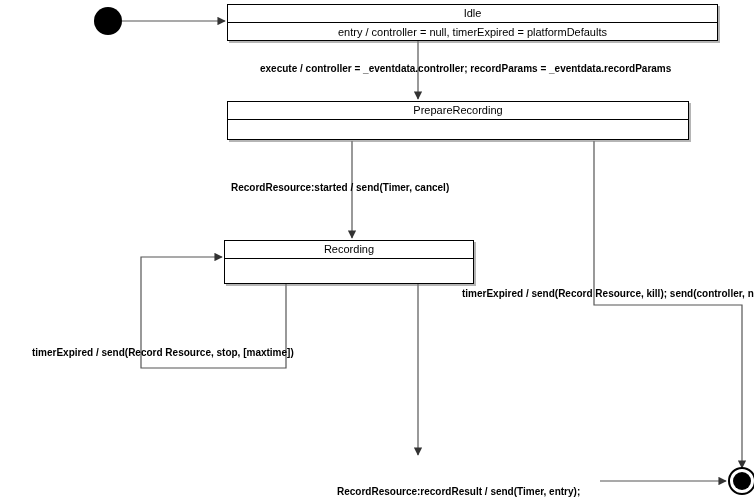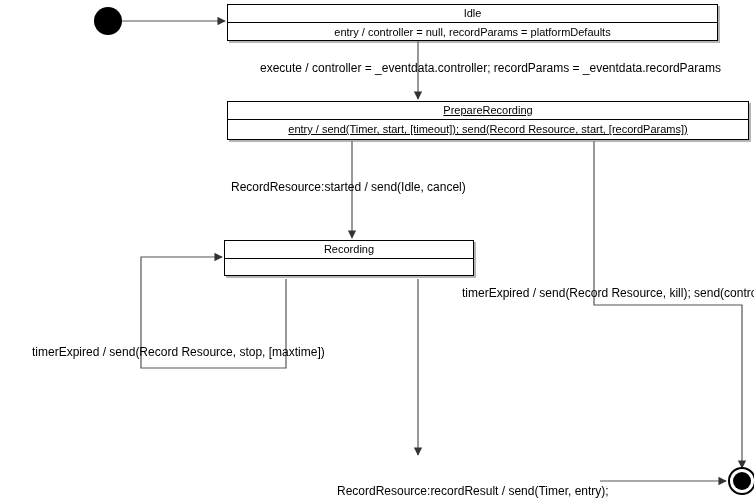--- a/index.html
+++ b/index.html
@@ -8,21 +8,21 @@
   #stage{position:relative;width:754px;height:500px;margin-left:34px;}
   svg#wires{position:absolute;left:0;top:0;width:754px;height:500px;}
 
   .state{position:absolute;box-sizing:border-box;border:1px solid #000;
          background:#fff;box-shadow:2px 2px 0 rgba(120,120,120,.55);}
   .state .title{height:17px;line-height:17px;text-align:center;font-size:11px;
                 border-bottom:1px solid #000;white-space:nowrap;overflow:hidden;}
   .state .body{height:18px;line-height:18px;text-align:center;font-size:11px;
                white-space:nowrap;overflow:hidden;}
 
-  .edge-label{position:absolute;font-size:12px;line-height:13px;white-space:nowrap;}
+  .edge-label{position:absolute;font-size:10px;line-height:13px;white-space:nowrap;font-weight:bold;}
   .edge-label.multi{white-space:pre;text-align:center;}
 
   .init-node{position:absolute;width:28px;height:28px;border-radius:50%;background:#000;}
   .final-node{position:absolute;width:28px;height:28px;border-radius:50%;
               border:2px solid #000;background:#fff;box-sizing:border-box;}
   .final-node i{display:block;position:absolute;left:3px;top:3px;width:18px;height:18px;
                 border-radius:50%;background:#000;}
 </style>
 </head>
 <body>
@@ -54,35 +54,34 @@
   </svg>
 
   <div class="init-node" style="left:60px;top:7px;"></div>
 
   <div class="final-node" style="left:694px;top:467px;">
       <i></i>
     </div>
 
   <div class="state" style="left:193px;top:4px;width:491px;height:37px;">
     <div class="title">Idle</div>
-    <div class="body">entry / controller = null, recordParams = platformDefaults</div>
+    <div class="body">entry / controller = null, timerExpired = platformDefaults</div>
   </div>
 
-  <div class="state" style="left:193px;top:101px;width:522px;height:39px;text-decoration:underline;">
+  <div class="state" style="left:193px;top:101px;width:462px;height:39px;">
     <div class="title">PrepareRecording</div>
-    <div class="body">entry / send(Timer, start, [timeout]); send(Record Resource, start, [recordParams])</div>
   </div>
 
-  <div class="state" style="left:190px;top:240px;width:250px;height:36px;">
+  <div class="state" style="left:190px;top:240px;width:250px;height:44px;">
     <div class="title">Recording</div>
   </div>
 
   <div class="edge-label" style="left:226px;top:62px;">execute / controller = _eventdata.controller; recordParams = _eventdata.recordParams</div>
 
-  <div class="edge-label" style="left:197px;top:181px;">RecordResource:started / send(Idle, cancel)</div>
+  <div class="edge-label" style="left:197px;top:181px;">RecordResource:started / send(Timer, cancel)</div>
 
   <div class="edge-label" style="left:428px;top:287px;">timerExpired / send(Record Resource, kill); send(controller, noinput)</div>
 
   <div class="edge-label" style="left:-2px;top:346px;">timerExpired / send(Record Resource, stop, [maxtime])</div>
 
   <div class="edge-label multi" style="left:303px;top:459px;">
     <div>RecordResource:recordResult / send(Timer, entry);</div>
     
     
   </div>

